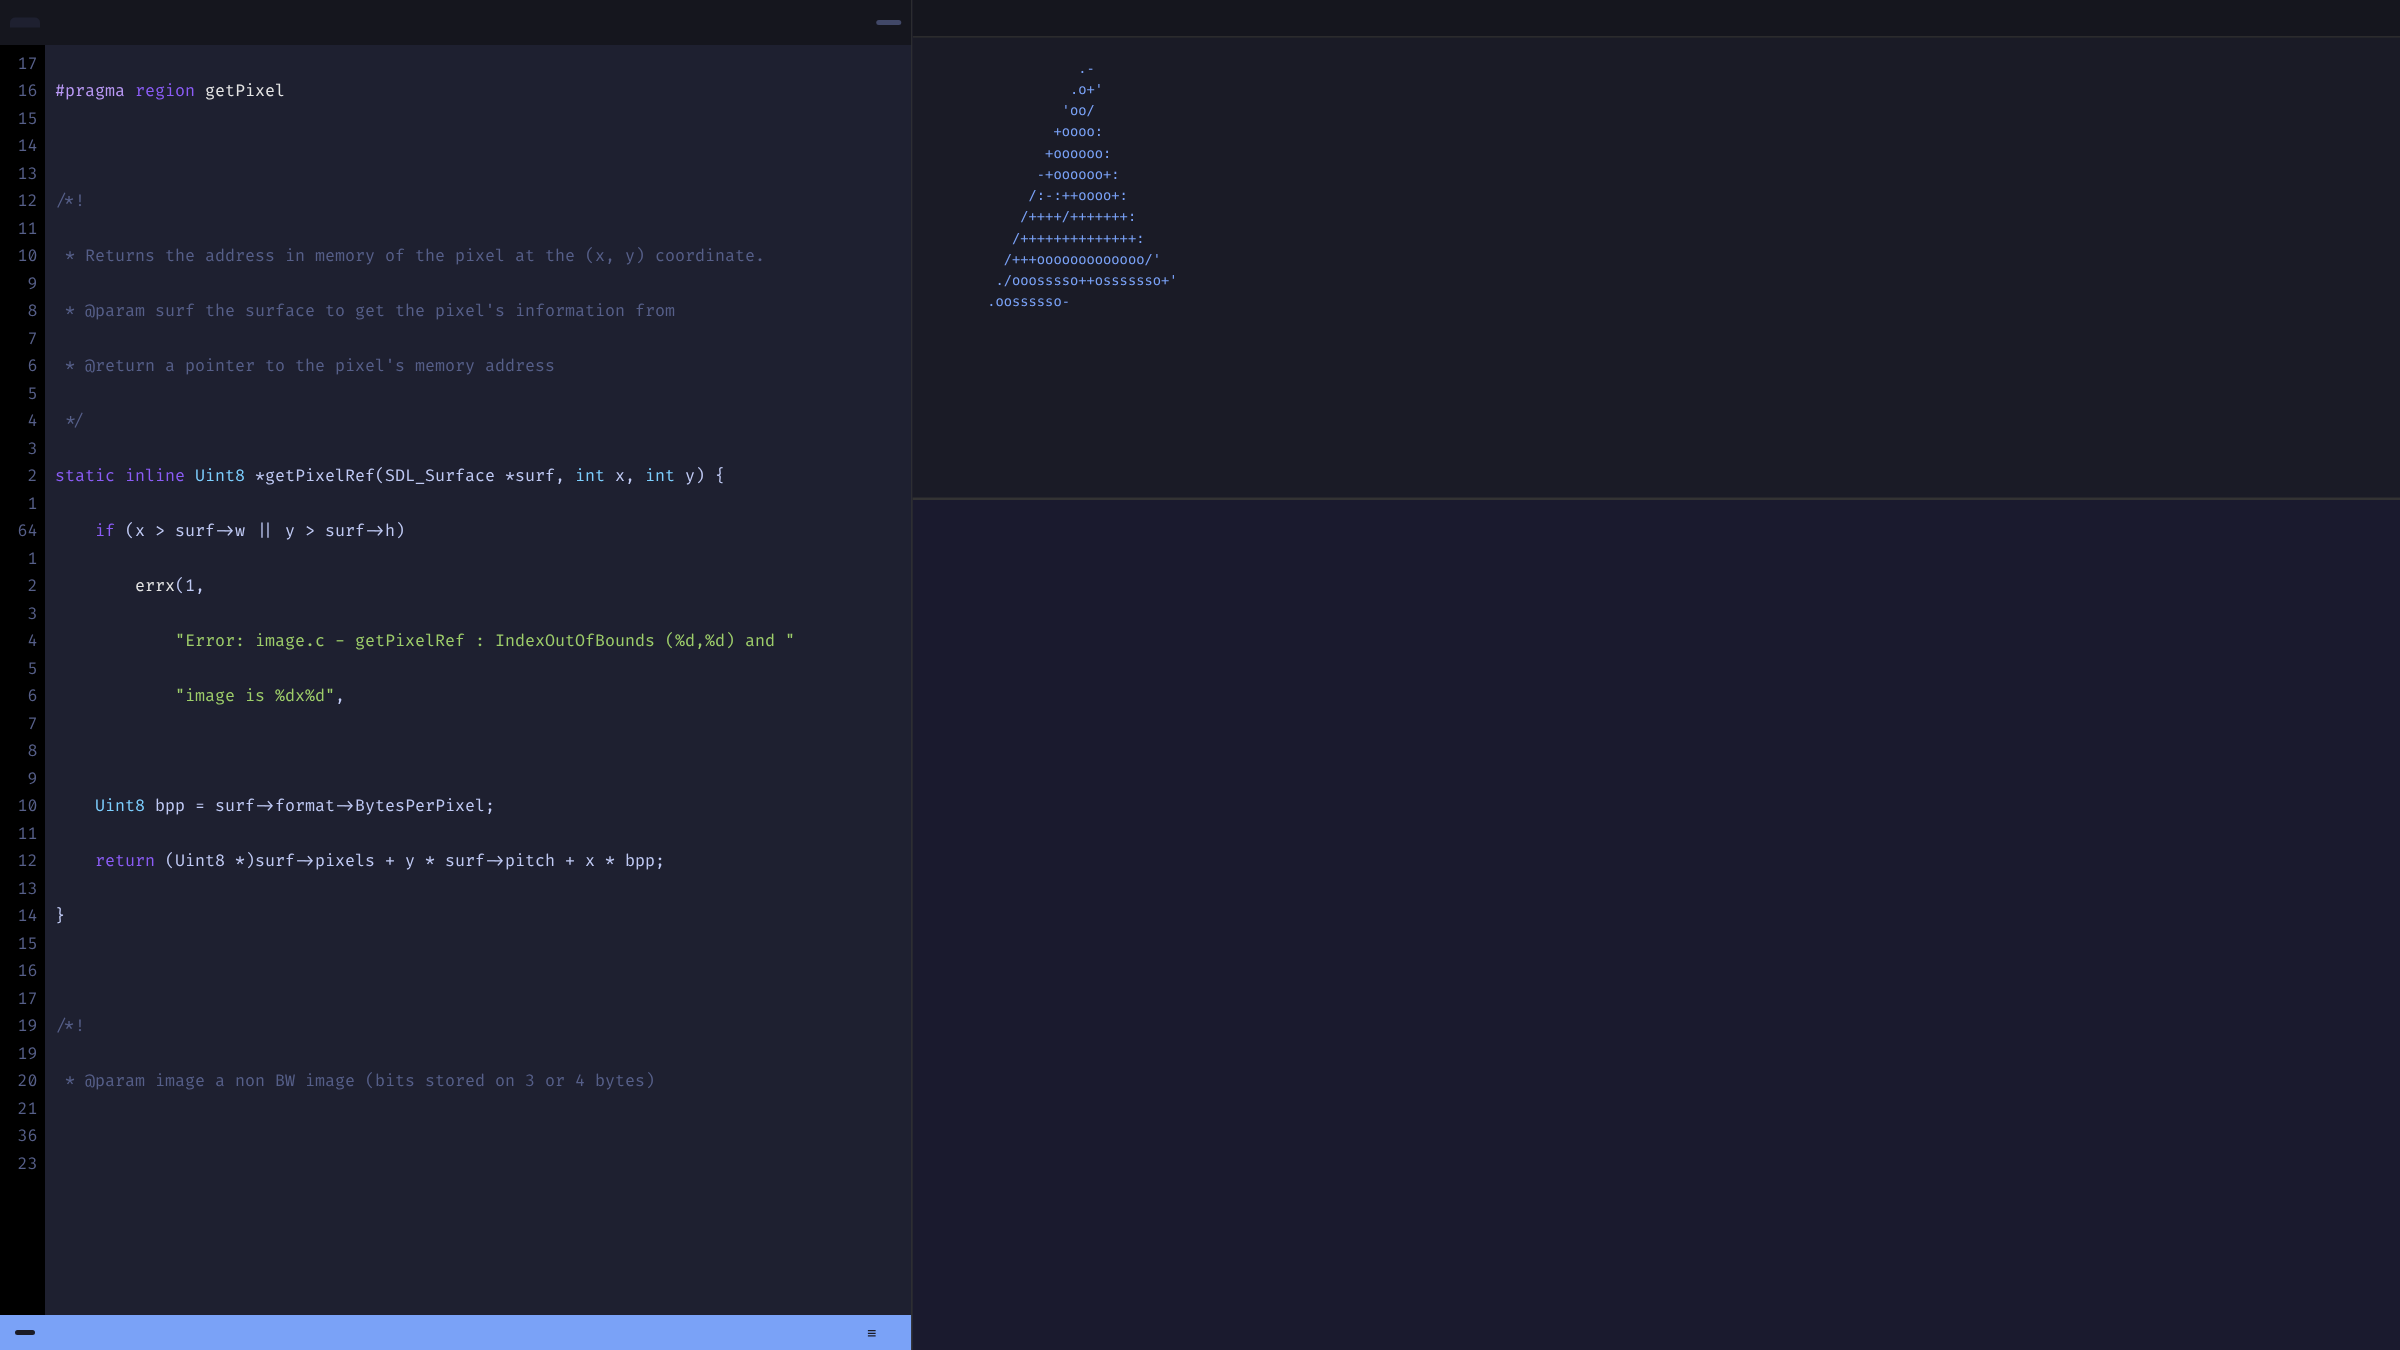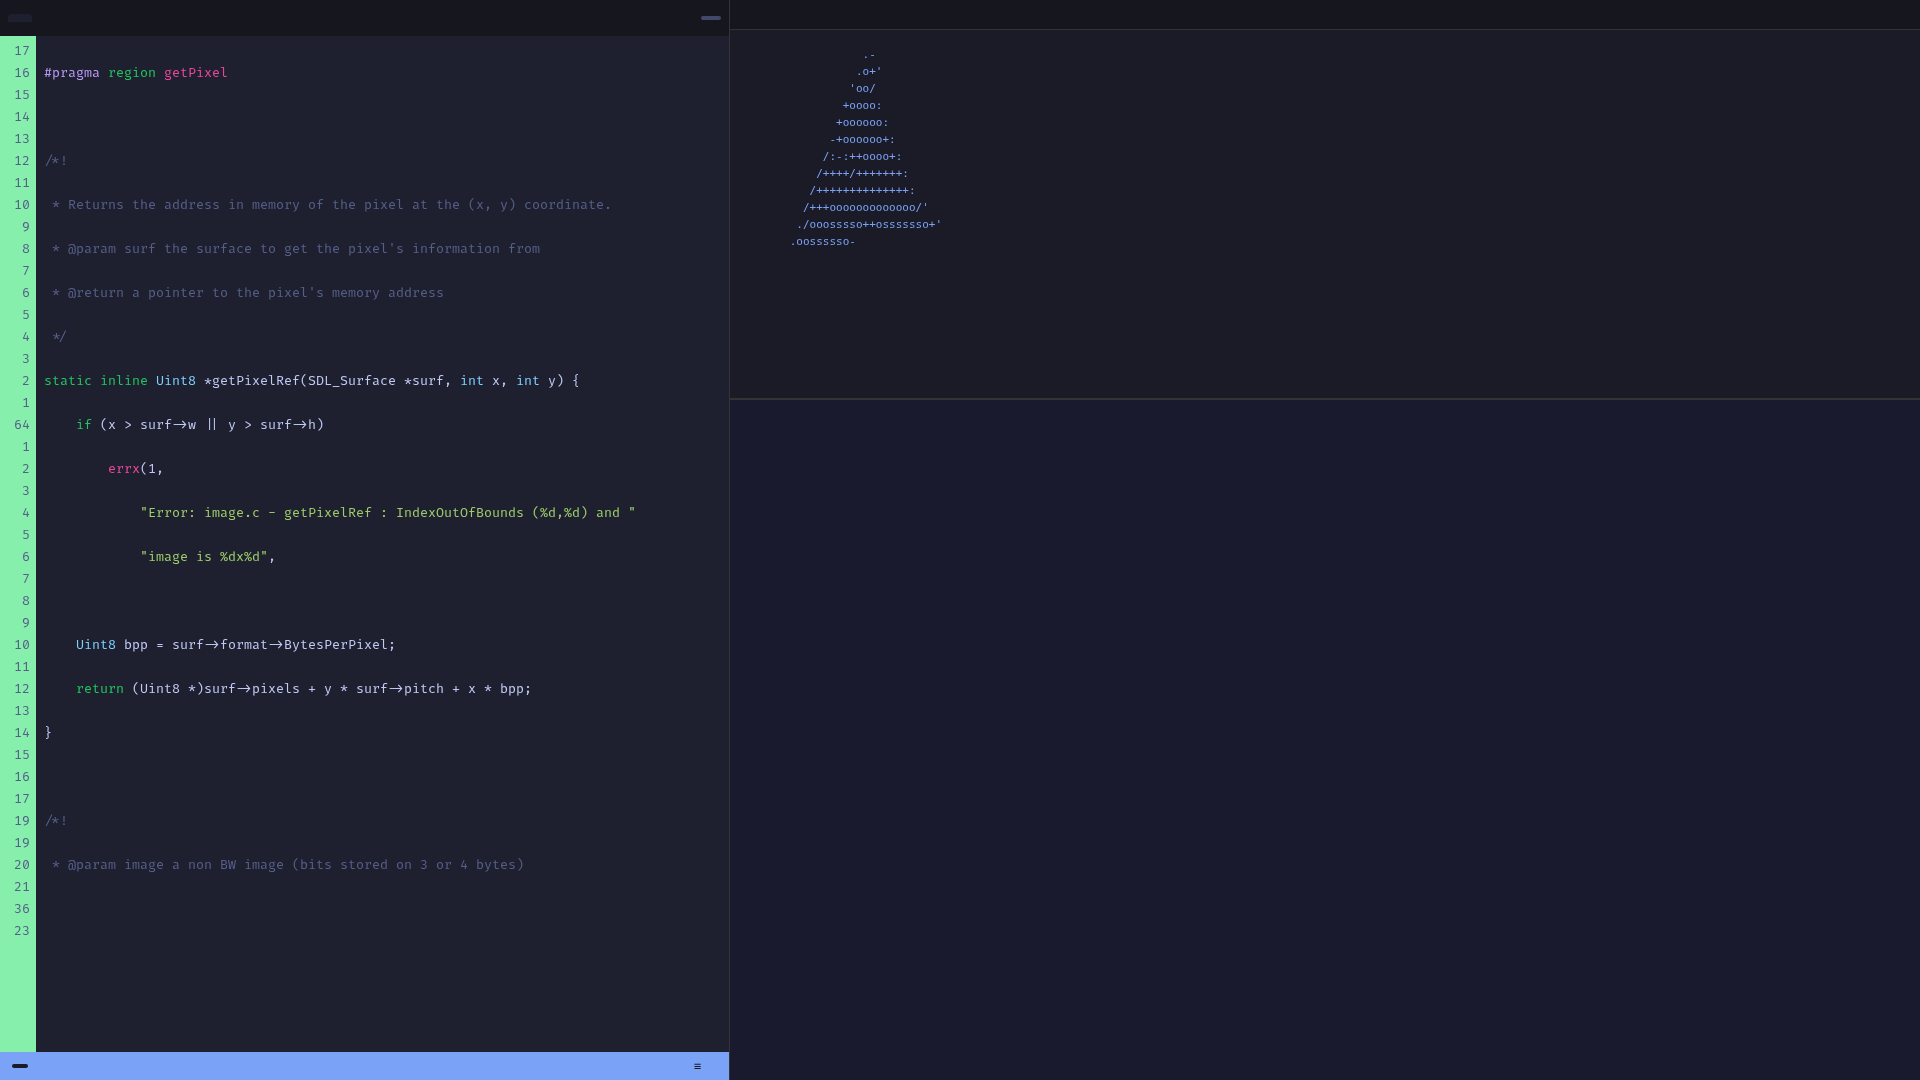--- a/index.html
+++ b/index.html
@@ -52,45 +52,45 @@
     }
 
     .editor-content {
       flex: 1;
       overflow: hidden;
       display: flex;
     }
 
     .line-numbers {
       width: 36px;
-      background: #86efac;
+      background: #000000;
       color: #565f89;
       font-size: 13px;
       line-height: 22px;
       text-align: right;
       padding: 4px 6px 4px 0;
       user-select: none;
       flex-shrink: 0;
     }
 
     .code-area {
       flex: 1;
       color: #c0caf5;
       font-size: 13px;
       line-height: 22px;
       padding: 4px 0 4px 8px;
       overflow: hidden;
       white-space: pre;
     }
 
     .code-line { display: block; height: 22px; }
-    .kw-blue { color: #22c55e; }
+    .kw-blue { color: #8b5cf6; }
     .kw-cyan { color: #7dcfff; }
     .kw-green { color: #9ece6a; }
-    .kw-yellow { color: #ec4899; }
+    .kw-yellow { color: #e5e5e5; }
     .kw-purple { color: #bb9af7; margin-top: 20px; }
     .kw-white { color: #c0caf5; }
     .kw-comment { color: #565f89; }
 
     .editor-statusbar {
       height: 28px;
       background: #7aa2f7;
       color: #1a1b26;
       display: flex;
       align-items: center;

